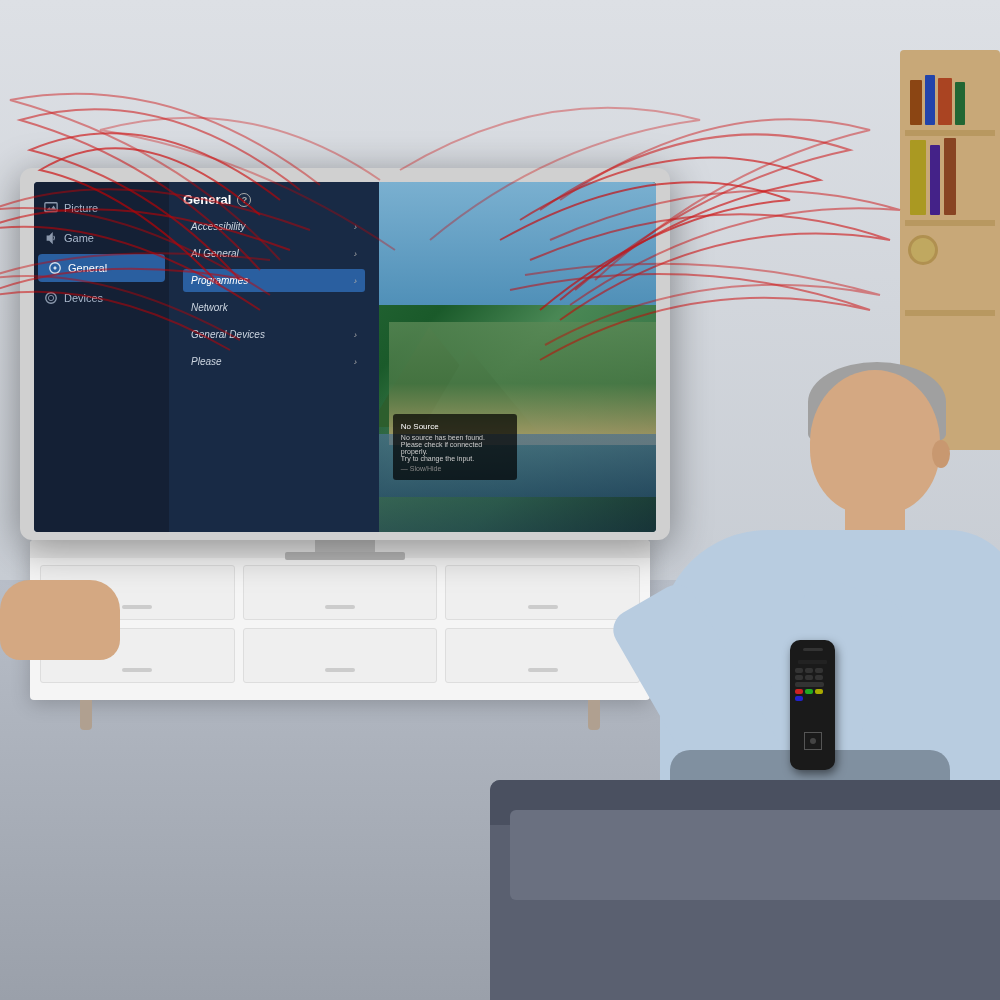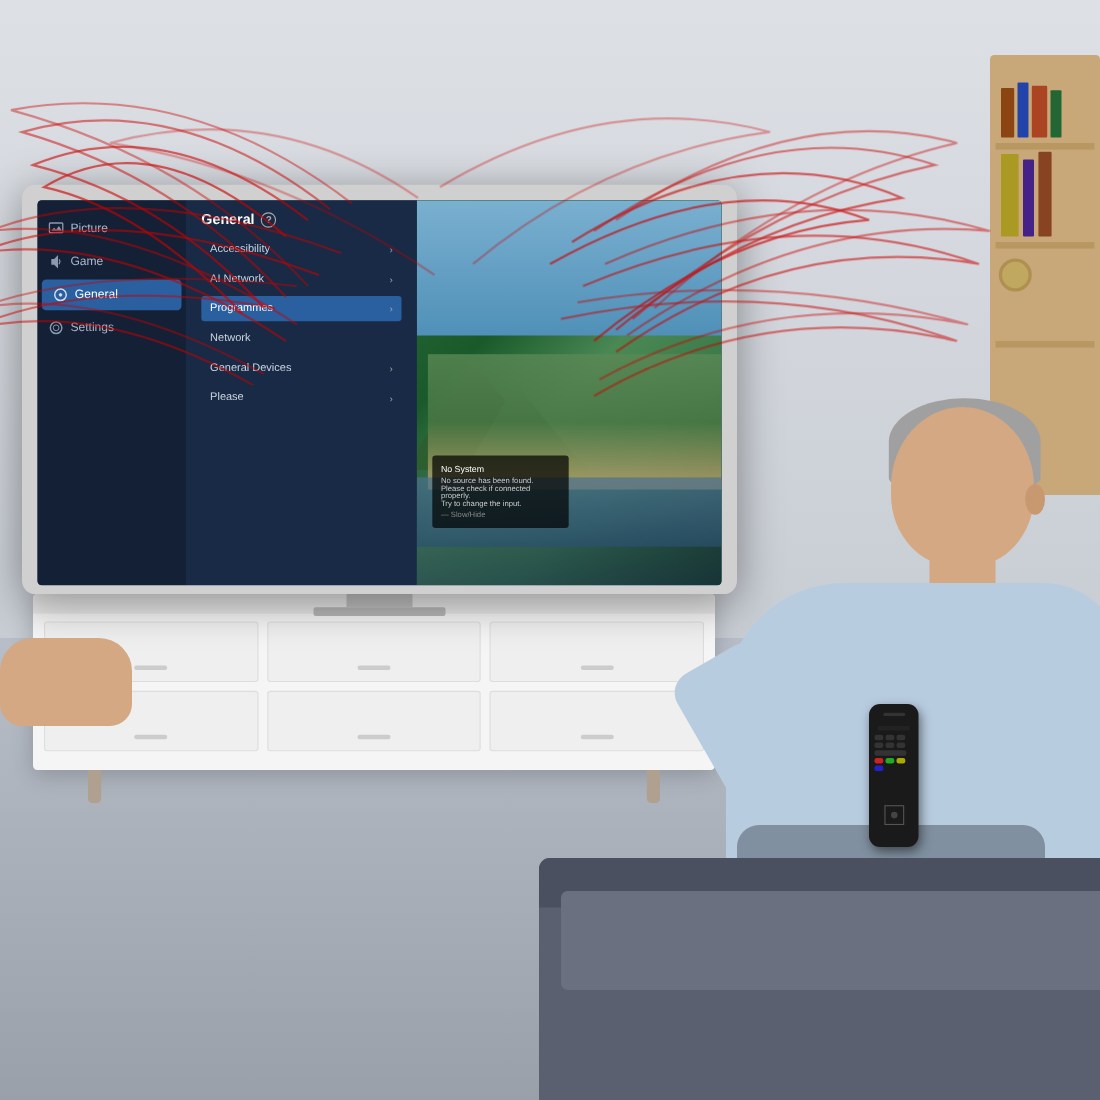--- a/index.html
+++ b/index.html
@@ -187,20 +187,21 @@
       color: #aaa;
     }
     .tv-menu-option {
       display: flex;
       align-items: flex-end;
       justify-content: space-between;
       padding: 6px 8px;
       color: #ccd5e0;
       font-size: 10px;
       border-radius: 3px;
+      font-style: italic;
     }
     .tv-menu-option.highlighted {
       background: #2a5fa0;
       color: #fff;
     }
     .tv-menu-option.dimmed {
       color: #667788;
     }
     .tv-menu-option .arrow {
       font-size: 9px;
@@ -564,38 +565,38 @@
               <path d="M6 8 Q8 4 10 8 Q8 12 6 8z" fill="currentColor"></path>
             </svg>
             <span>General</span>
           </div>
 
           <div class="tv-menu-item">
             <svg class="menu-icon" viewBox="0 0 16 16" fill="currentColor">
               <circle cx="8" cy="8" r="6" fill="none" stroke="currentColor" stroke-width="1.5"></circle>
               <circle cx="8" cy="8" r="3" fill="none" stroke="currentColor" stroke-width="1"></circle>
             </svg>
-            <span>Settings</span>
+            <span>Devices</span>
           </div>
         </div>
 
         <div class="tv-main">
           <div class="tv-main-title">
             <span>General</span>
             <div class="help-icon">
               <span>?</span>
             </div>
           </div>
 
           <div class="tv-menu-option">
             <span>Accessibility</span>
             <span class="arrow">›</span>
           </div>
           <div class="tv-menu-option">
-            <span>AI Network</span>
+            <span>AI General</span>
             <span class="arrow">›</span>
           </div>
           <div class="tv-menu-option highlighted">
             <span>Programmes</span>
             <span class="arrow">›</span>
           </div>
           <div class="tv-menu-option">
             <span>Network</span>
           </div>
           <div class="tv-menu-option">
@@ -609,21 +610,21 @@
         </div>
 
         <div class="tv-scenic">
           <div class="sky-tv"></div>
           <div class="mountain1"></div>
           <div class="mountain2"></div>
           <div class="village"></div>
           <div class="water"></div>
 
           <div class="no-source">
-            <div style="font-size:8px;color:#fff;margin-bottom:3px;">No System</div>
+            <div style="font-size:8px;color:#fff;margin-bottom:3px;">No Source</div>
             <div>No source has been found.</div>
             <div>Please check if connected properly.</div>
             <div>Try to change the input.</div>
             <div style="margin-top:3px;color:#888;">— Slow/Hide</div>
           </div>
         </div>
 
       </div>
     </div>
 

